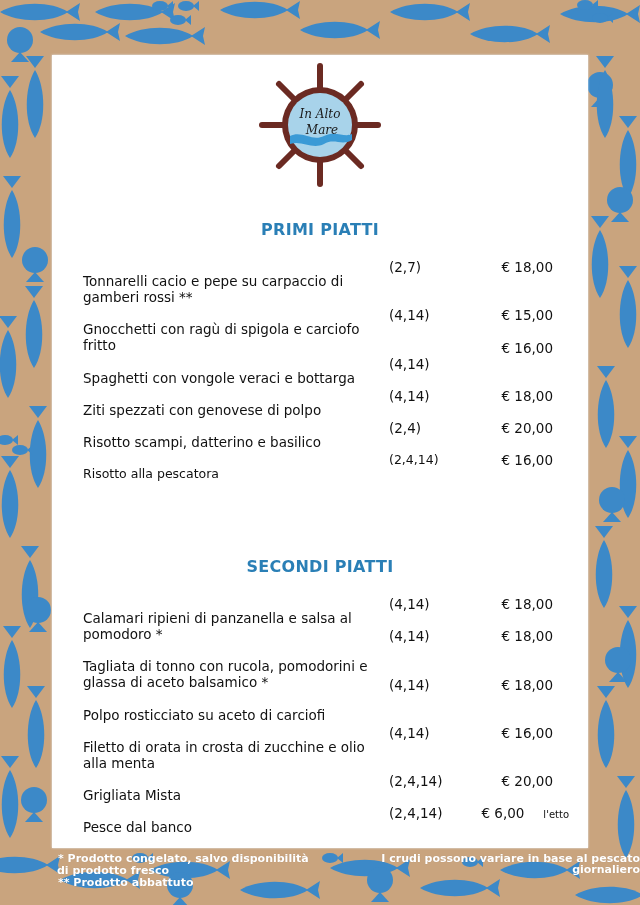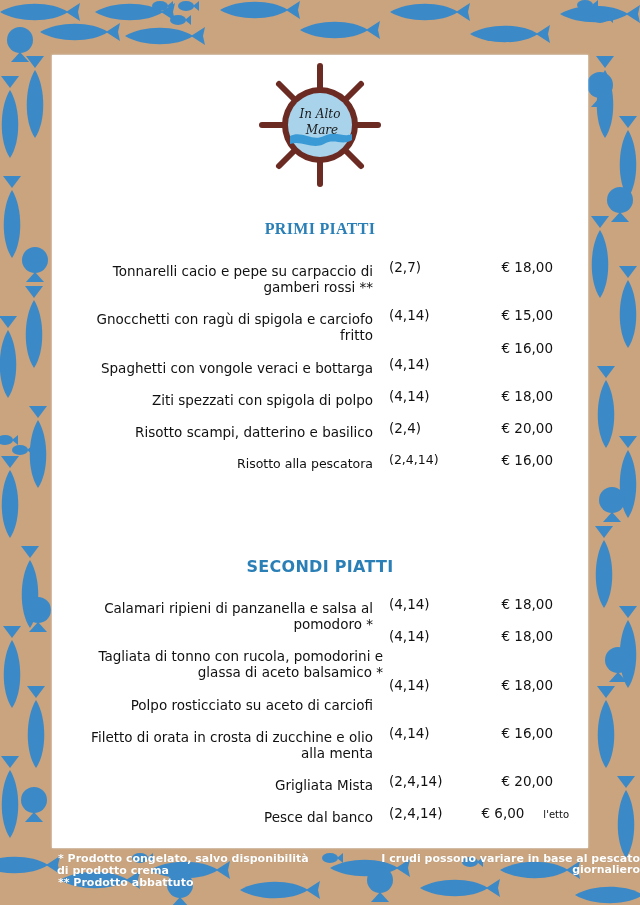--- a/index.html
+++ b/index.html
@@ -2,21 +2,21 @@
 <html><head>
 <meta charset="utf-8">
 <style>
   html,body{margin:0;padding:0;}
   body{width:640px;height:905px;position:relative;overflow:hidden;background:#c9a47e;font-family:"DejaVu Sans",sans-serif;}
   .bg{position:absolute;left:0;top:0;width:640px;height:905px;}
   .panel{position:absolute;left:52px;top:55px;width:536px;height:793px;background:#ffffff;box-shadow:0 0 2px #e6eef8;}
   .logo{position:absolute;left:258px;top:60px;width:124px;height:130px;}
   .section-title{position:absolute;left:0;width:640px;text-align:center;color:#2a7fb6;font-size:16px;font-weight:bold;letter-spacing:0.3px;}
   .row{position:absolute;left:83px;width:490px;font-size:13.5px;color:#111;line-height:16px;}
-  .row .name{position:absolute;left:0;top:4px;width:290px;text-align:right;}
+  .row .name{position:absolute;left:0;top:14px;width:290px;}
   .row .allergen{position:absolute;left:306px;top:0;}
   .row .price{position:absolute;right:20px;top:0;text-align:right;white-space:nowrap;}
   .row .unit{font-size:10px;margin-left:19px;}
   .footer{position:absolute;color:#ffffff;font-size:11px;font-weight:bold;line-height:11px;text-shadow:0 0 1px rgba(0,0,0,0.15);}
 </style>
 </head>
 <body>
 
 <svg class="bg" viewBox="0 0 640 905" xmlns="http://www.w3.org/2000/svg">
   <defs>
@@ -108,41 +108,41 @@
     <line x1="21" y1="24" x2="103" y2="106" stroke-width="6"></line>
     <line x1="103" y1="24" x2="21" y2="106" stroke-width="6"></line>
     <circle cx="62" cy="65" r="38" fill="#6b2a22" stroke="none"></circle>
     <circle cx="62" cy="65" r="32" fill="#a8d3ea" stroke="none"></circle>
   </g>
   <path d="M32,76 C44,70 54,82 66,76 C78,70 86,78 94,74 L94,80 C84,86 76,78 66,84 C54,90 44,80 32,84 Z" fill="#3a9ad6"></path>
   <text x="62" y="58" text-anchor="middle" font-family="'DejaVu Serif', serif" font-style="italic" font-size="12" fill="#1a1a1a">In Alto</text>
   <text x="64" y="74" text-anchor="middle" font-family="'DejaVu Serif', serif" font-style="italic" font-size="12" fill="#1a1a1a">Mare</text>
 </svg>
 
-<div class="section-title" style="top:220px;font-family:Liberation Serif, serif;">PRIMI PIATTI</div>
+<div class="section-title" style="top:220px;">PRIMI PIATTI</div>
 
 <div class="row" style="top:259px;">
   <span class="name">Tonnarelli cacio e pepe su carpaccio di gamberi rossi **</span>
   <span class="allergen">(2,7)</span>
   <span class="price">€ 18,00</span>
 </div>
 <div class="row" style="top:307px;">
   <span class="name">Gnocchetti con ragù di spigola e carciofo fritto</span>
   <span class="allergen">(4,14)</span>
   <span class="price">€ 15,00</span>
 </div>
 <div class="row" style="top:340px;">
   <span class="price">€ 16,00</span>
 </div>
 <div class="row" style="top:356px;">
   <span class="name">Spaghetti con vongole veraci e bottarga</span>
   <span class="allergen">(4,14)</span>
 </div>
 <div class="row" style="top:388px;">
-  <span class="name">Ziti spezzati con spigola di polpo</span>
+  <span class="name">Ziti spezzati con genovese di polpo</span>
   <span class="allergen">(4,14)</span>
   <span class="price">€ 18,00</span>
 </div>
 <div class="row" style="top:420px;">
   <span class="name">Risotto scampi, datterino e basilico</span>
   <span class="allergen">(2,4)</span>
   <span class="price">€ 20,00</span>
 </div>
 <div class="row" style="top:452px;font-size:12.5px;">
   <span class="name">Risotto alla pescatora</span>
@@ -181,15 +181,15 @@
   <span class="allergen">(2,4,14)</span>
   <span class="price">€ 20,00</span>
 </div>
 <div class="row" style="top:805px;">
   <span class="name">Pesce dal banco</span>
   <span class="allergen">(2,4,14)</span>
   <span class="price" style="right:4px;"><span>€ 6,00</span><span class="unit">l'etto</span></span>
 </div>
 
 <div class="footer" style="left:58px;top:853px;">* Prodotto congelato, salvo disponibilità</div>
-<div class="footer" style="left:57px;top:865px;">di prodotto crema</div>
+<div class="footer" style="left:57px;top:865px;">di prodotto fresco</div>
 <div class="footer" style="left:58px;top:877px;">** Prodotto abbattuto</div>
 <div class="footer" style="left:326px;top:853px;text-align:right;">I crudi possono variare in base al pescato giornaliero</div>
 
 </body></html>

